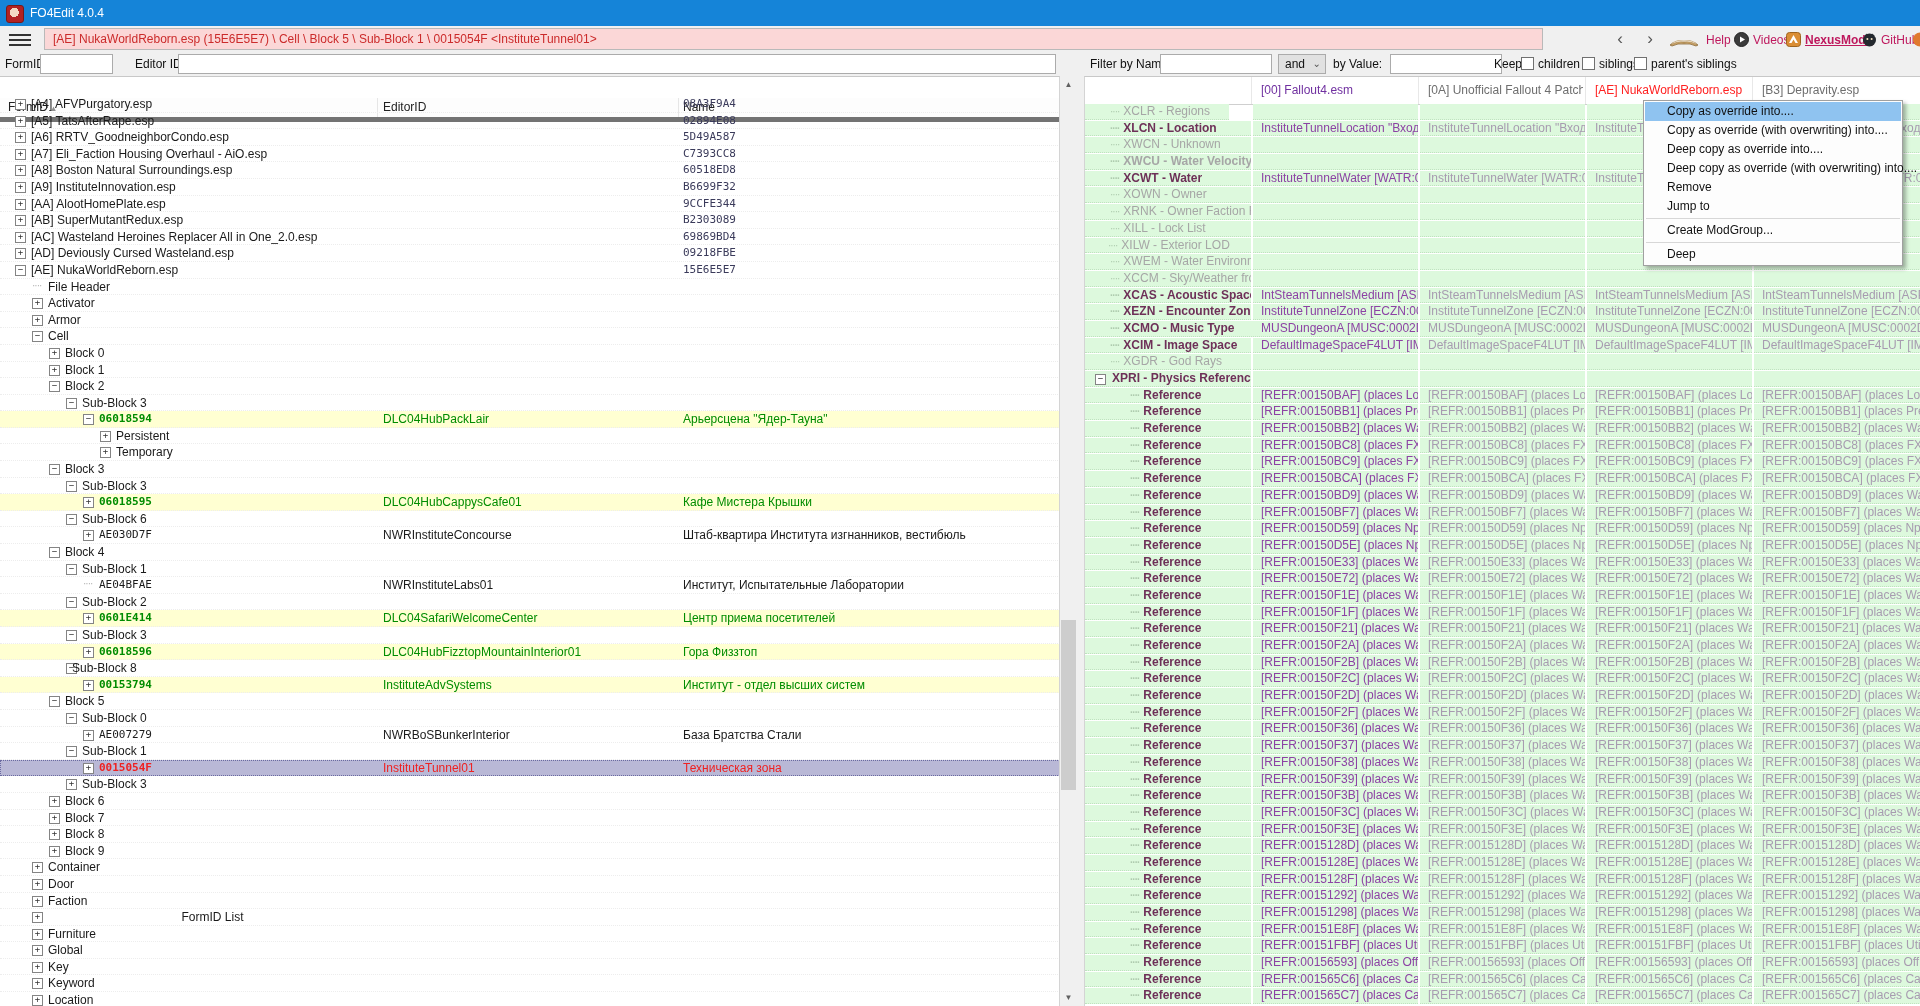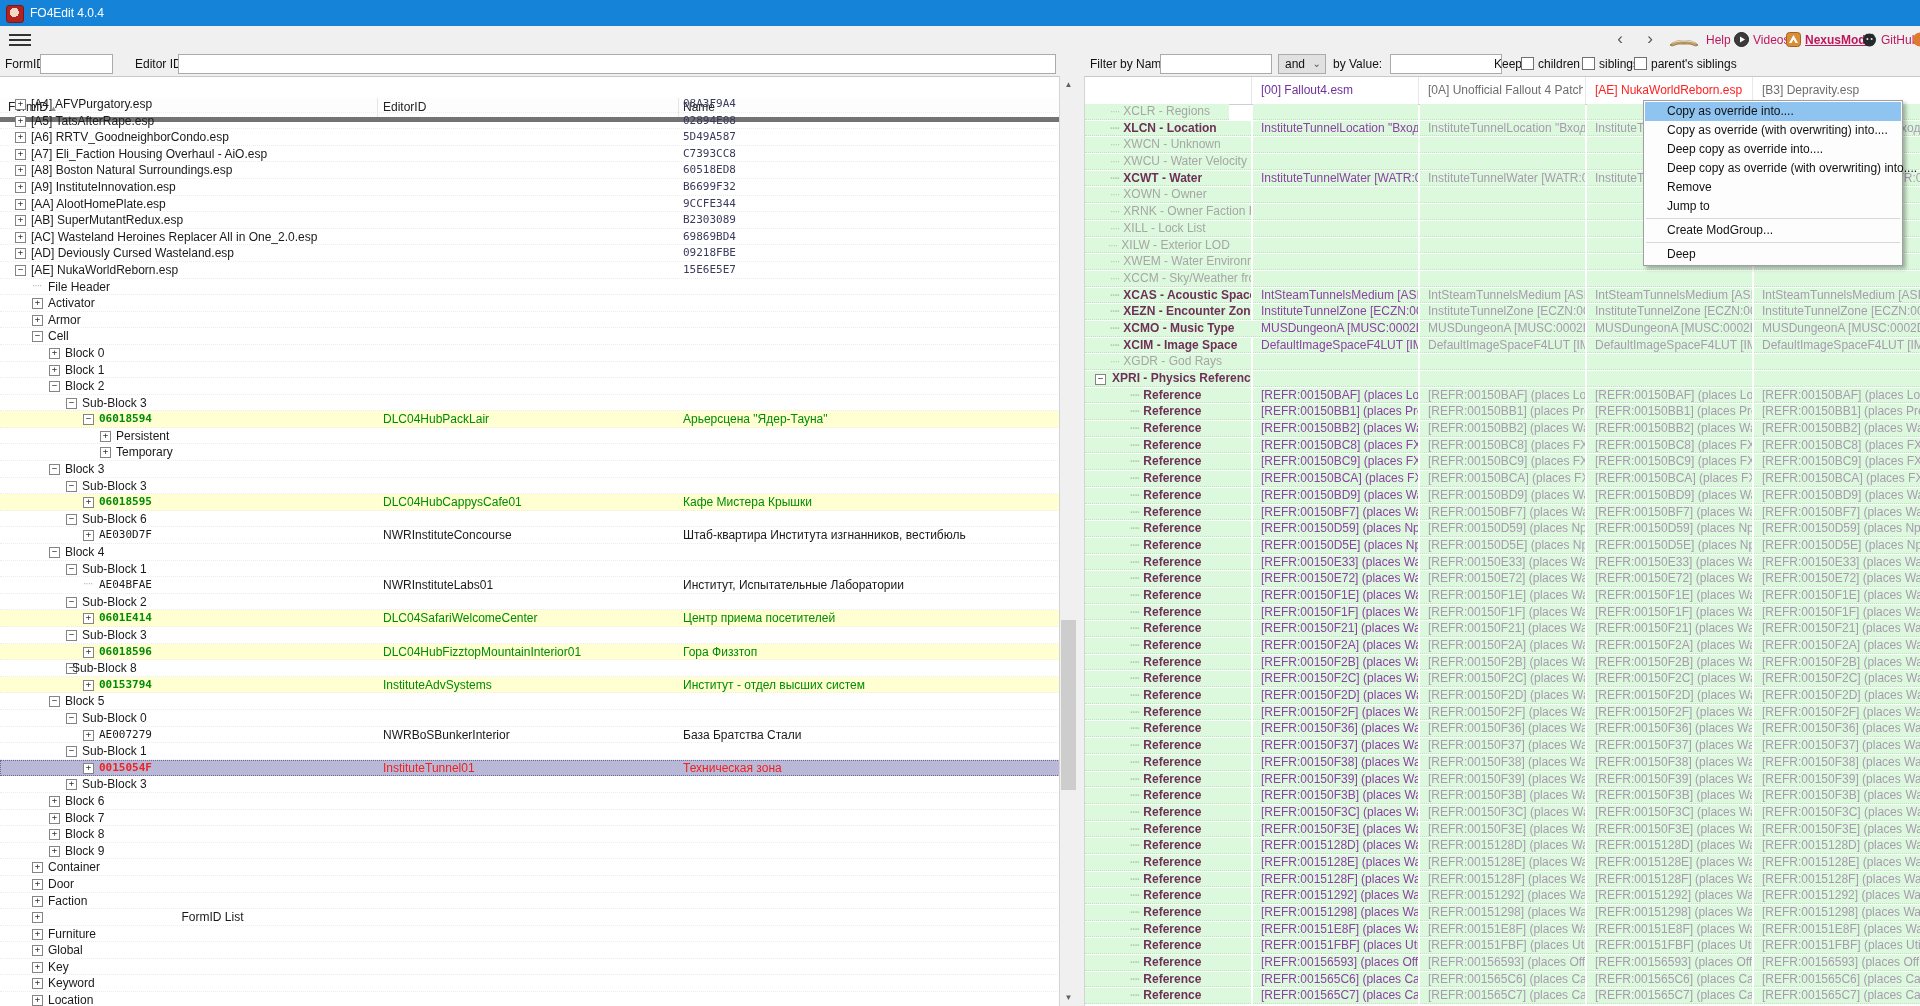--- a/index.html
+++ b/index.html
@@ -77,20 +77,21 @@
   <div class="abs" id="titlebar">
     <div class="abs appicon"></div>
     <div class="abs title">FO4Edit 4.0.4</div>
   </div>
 
   <div class="abs" id="hamburger">
       <div></div>
       <div></div>
       <div></div>
     </div>
+  <div class="abs" id="breadcrumb">[AE] NukaWorldReborn.esp (15E6E5E7) \ Cell \ Block 5 \ Sub-Block 1 \ 0015054F &lt;InstituteTunnel01&gt;</div>
   <div class="abs navarrow" style="left:1608px;">‹</div>
   <div class="abs navarrow" style="left:1638px;">›</div>
   <div class="abs topicon" style="left:1668px;top:32px;">
     <svg width="32" height="16" viewBox="0 0 32 16">
         <path d="M2 13 Q8 8 16 10 Q24 8 30 13 L28 14 Q22 11 16 12 Q10 11 4 14 Z" fill="#C8A165" stroke="#8A6A3A" stroke-width="0.8"></path>
         <path d="M4 11 Q10 7 16 9 Q22 7 28 11 L28 12 Q22 9 16 10 Q10 9 4 12 Z" fill="#FFF7E8" stroke="#B09060" stroke-width="0.6"></path>
       </svg>
   </div>
   <div class="abs toplink" style="left:1706px;">Help</div>
   <div class="abs topicon" style="left:1734px;top:32px;">
@@ -439,21 +440,21 @@
           <div class="gcell gval faded" style="left: 669px; width: 167px; padding-left: 8px;">InstituteTunnelLocation "Входно...</div>
         </div>
         <div class="grow empty">
           <div class="gcell glabel" style="left: 0px; width: 166px; padding-left: 25px;"><span class="pref">····</span>XWCN - Unknown</div>
           <div class="gcell gval main" style="left: 168px; width: 165px; padding-left: 8px;"></div>
           <div class="gcell gval faded" style="left: 335px; width: 165px; padding-left: 8px;"></div>
           <div class="gcell gval faded" style="left: 502px; width: 165px; padding-left: 8px;"></div>
           <div class="gcell gval faded" style="left: 669px; width: 167px; padding-left: 8px;"></div>
         </div>
         <div class="grow empty">
-          <div class="gcell glabel" style="left: 0px; width: 166px; padding-left: 25px;"><span class="pref">····</span>XWCU - Water Velocity</div>
+          <div class="gcell glabel" style="left: 0px; width: 166px; padding-left: 25px; font-weight: bold;"><span class="pref">····</span>XWCU - Water Velocity</div>
           <div class="gcell gval main" style="left: 168px; width: 165px; padding-left: 8px;"></div>
           <div class="gcell gval faded" style="left: 335px; width: 165px; padding-left: 8px;"></div>
           <div class="gcell gval faded" style="left: 502px; width: 165px; padding-left: 8px;"></div>
           <div class="gcell gval faded" style="left: 669px; width: 167px; padding-left: 8px;"></div>
         </div>
         <div class="grow field">
           <div class="gcell glabel" style="left: 0px; width: 166px; padding-left: 25px;"><span class="pref">····</span>XCWT - Water</div>
           <div class="gcell gval main" style="left: 168px; width: 165px; padding-left: 8px;">InstituteTunnelWater [WATR:001...</div>
           <div class="gcell gval faded" style="left: 335px; width: 165px; padding-left: 8px;">InstituteTunnelWater [WATR:001...</div>
           <div class="gcell gval faded" style="left: 502px; width: 165px; padding-left: 8px;">InstituteTunnelWater [WATR:001...</div>

